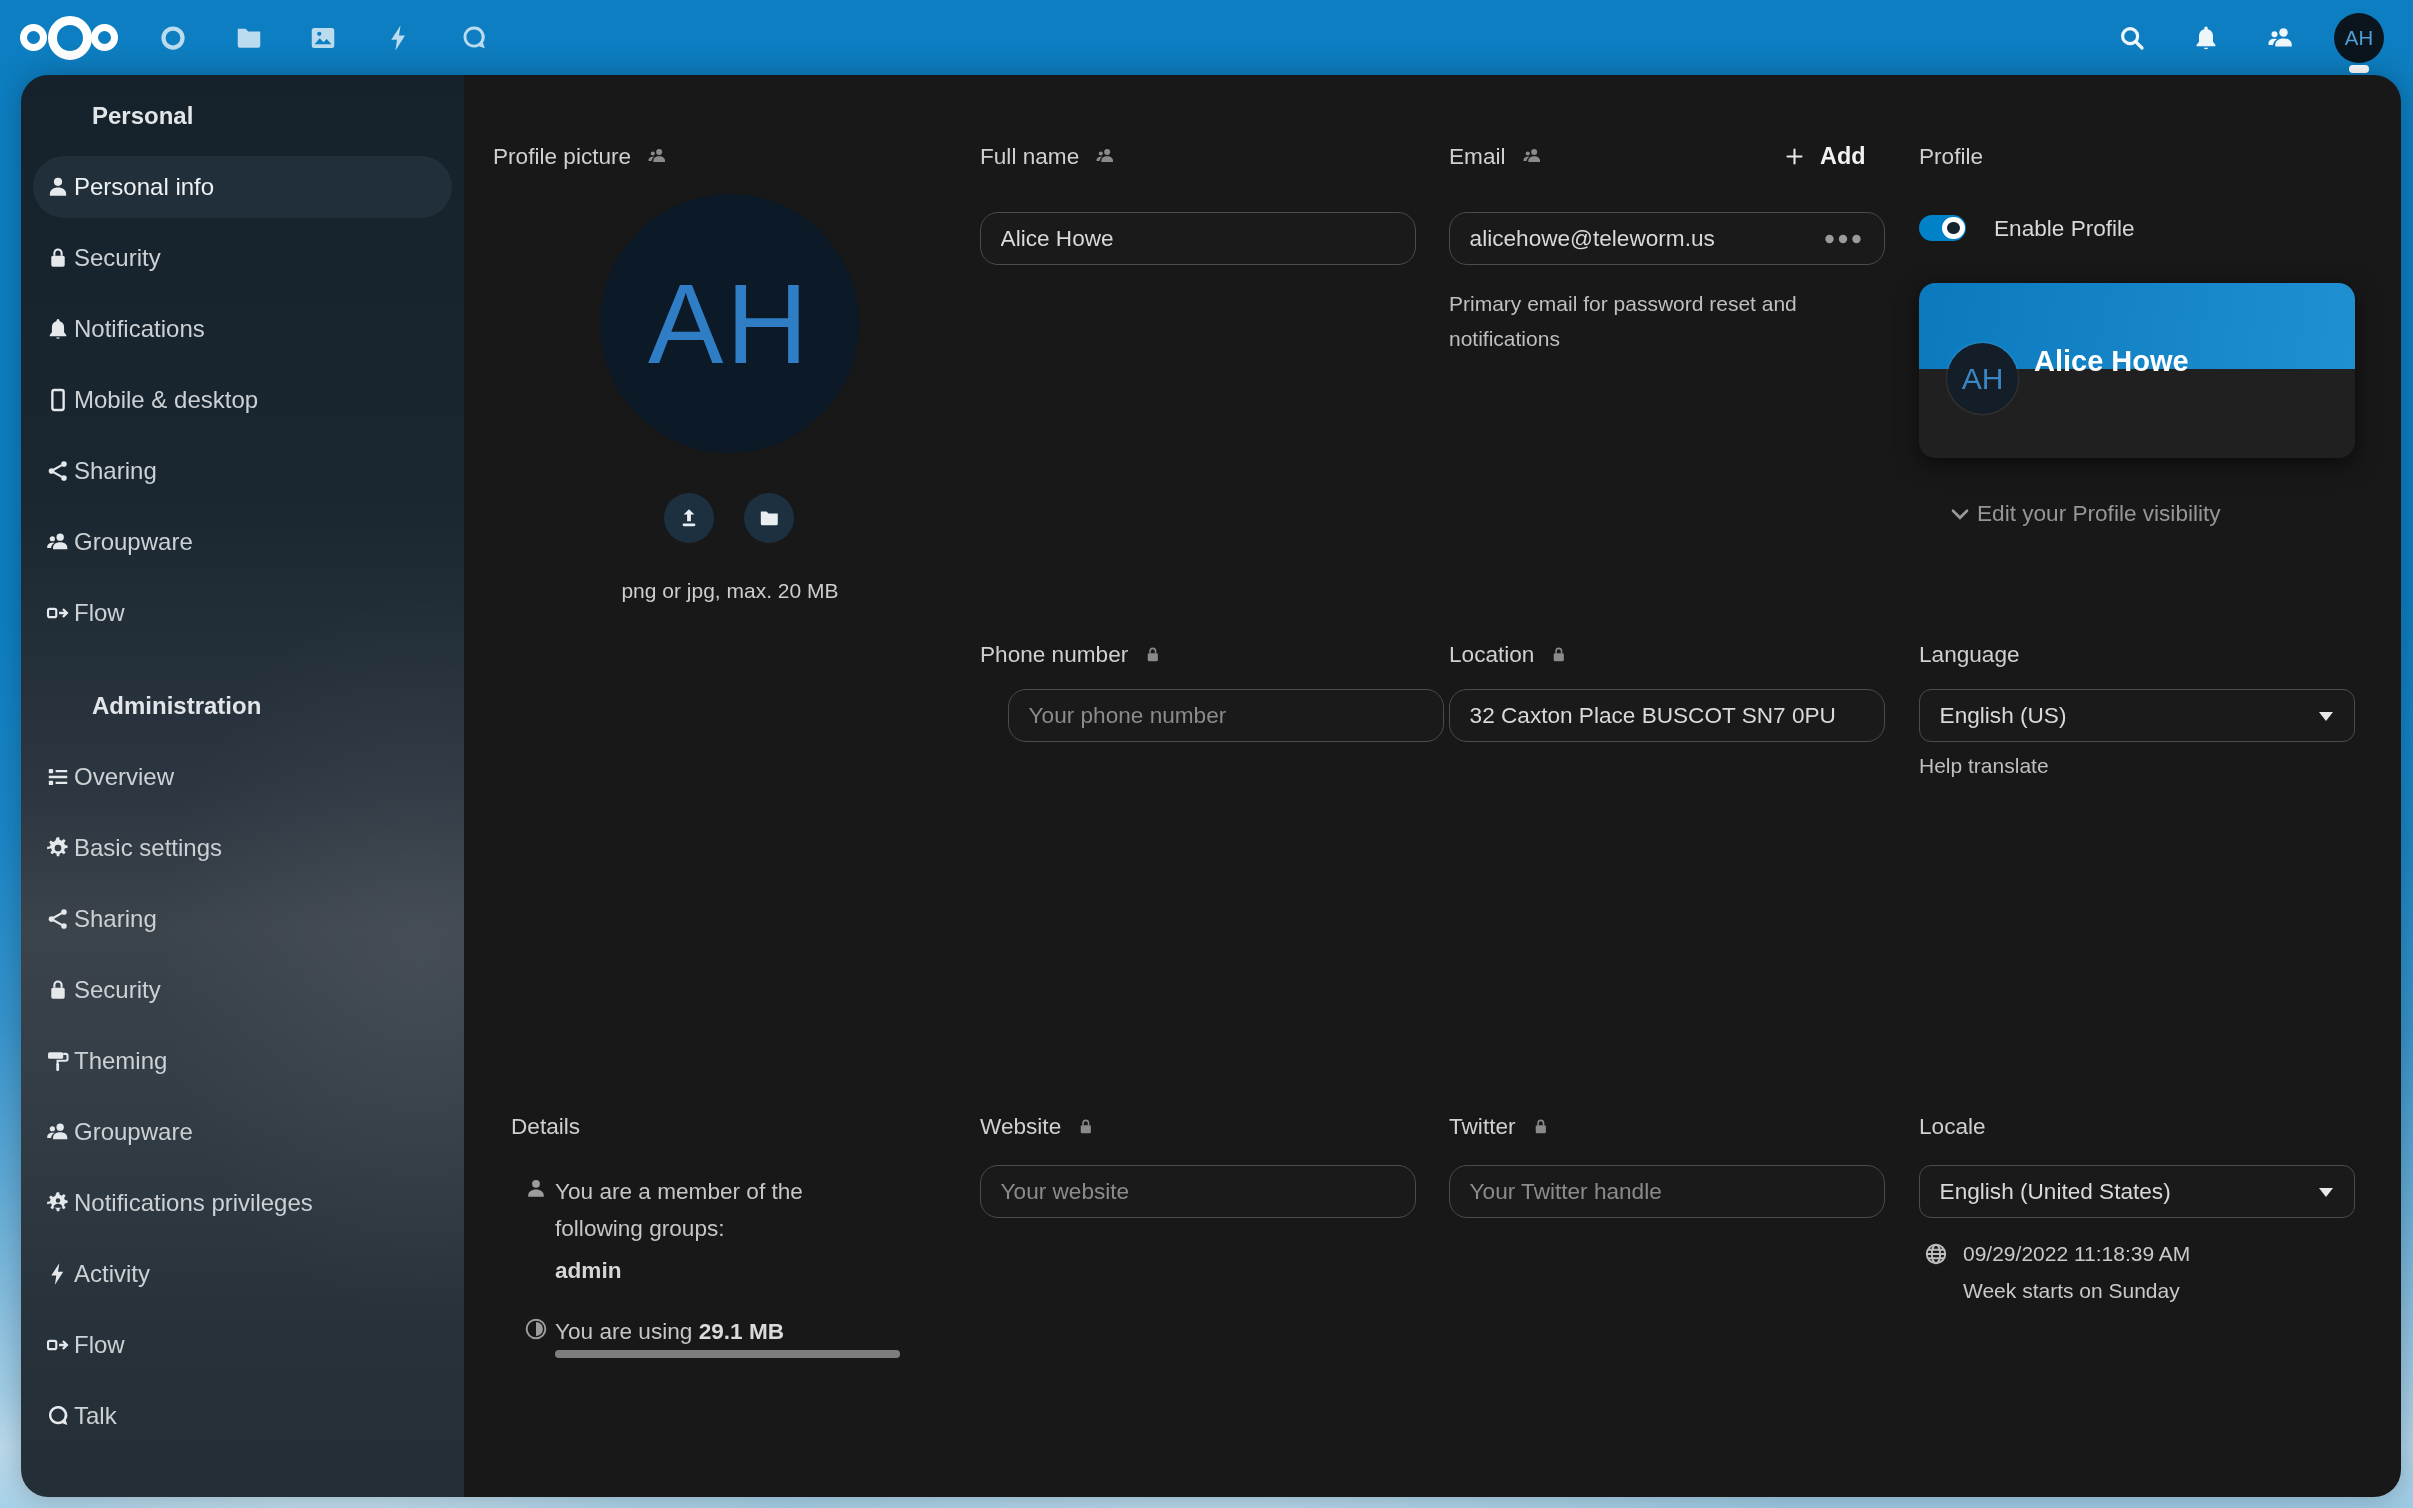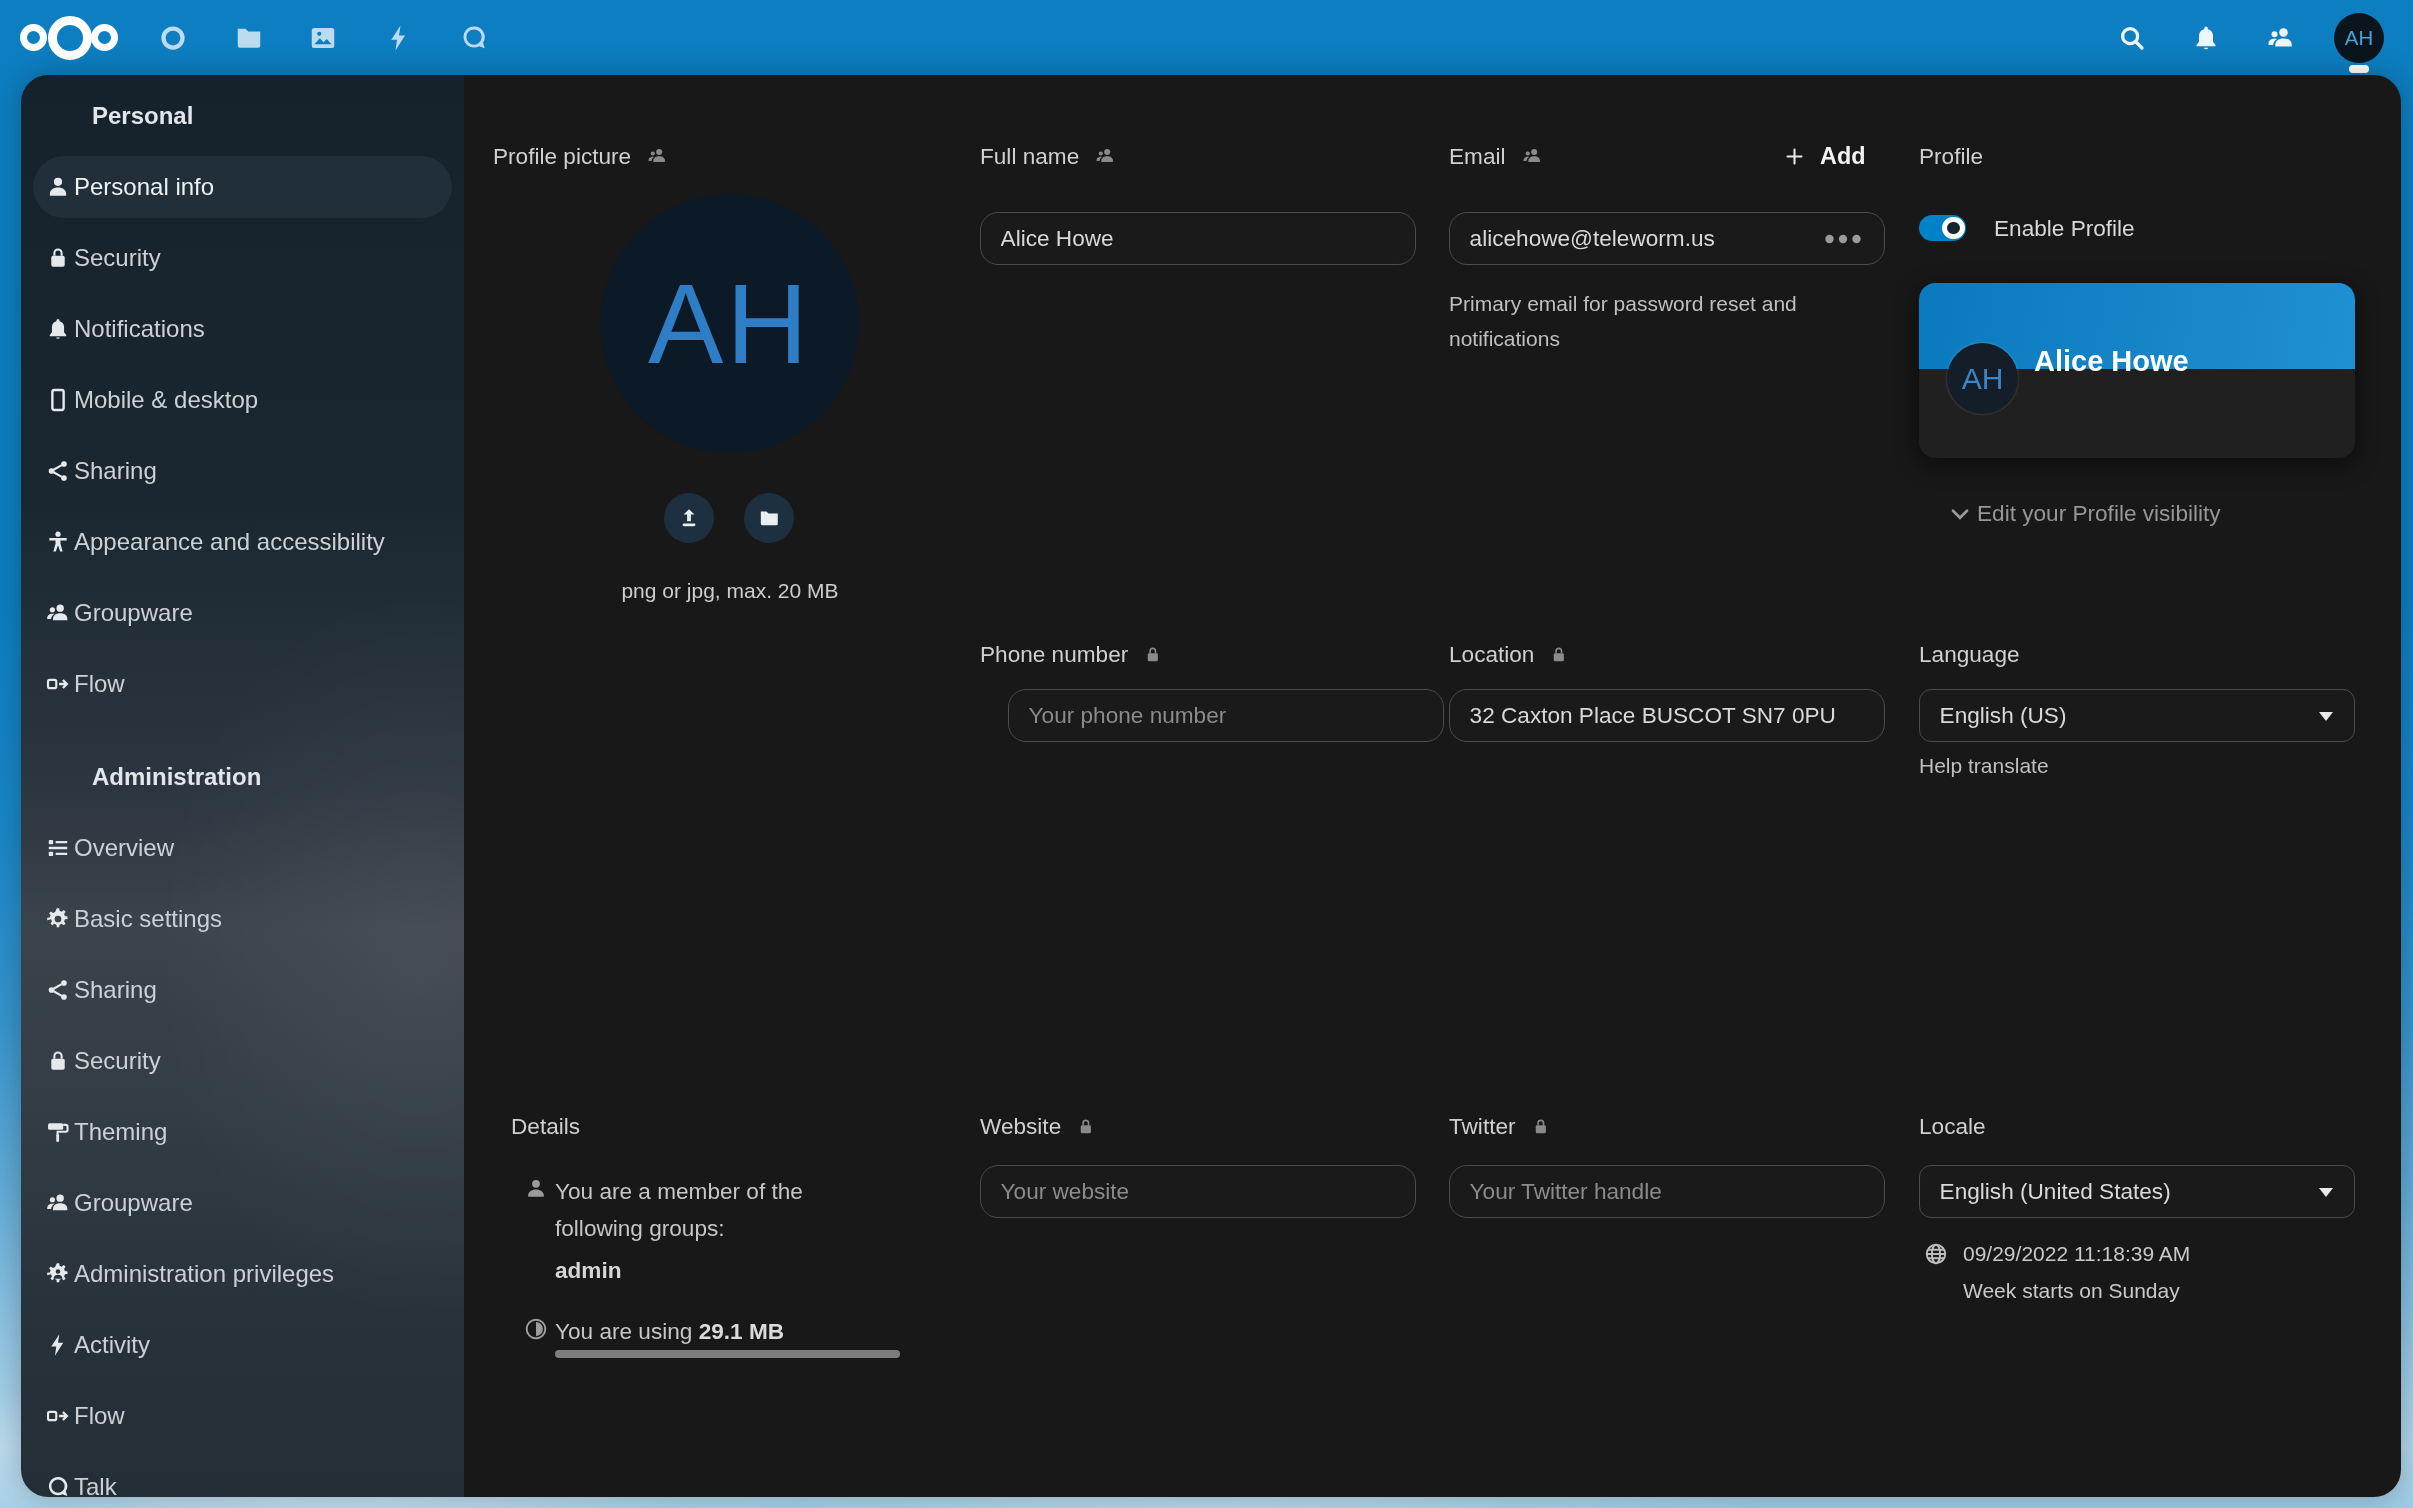--- a/index.html
+++ b/index.html
@@ -187,29 +187,20 @@
             <circle cx="17.5" cy="5.5" r="2.6" fill="currentColor"></circle>
             <circle cx="17.5" cy="18.5" r="2.6" fill="currentColor"></circle>
             <path d="M7.9 10.8l7.6-4.2M7.9 13.2l7.6 4.2" stroke="currentColor" stroke-width="2" fill="none"></path>
           </svg>
         </span>
         <span class="nav-label">Sharing</span>
       </div>
       <div class="nav-item">
         <span class="nav-icon">
           <svg viewBox="0 0 24 24" width="26" height="26">
-            <circle cx="12" cy="4.8" r="2.4" fill="currentColor"></circle>
-            <path fill="currentColor" d="M4 8.4h16v2.2h-5.7v3l2 7.2h-2.3L12 14.9l-2 5.9H7.7l2-7.2v-3H4z"></path>
-          </svg>
-        </span>
-        <span class="nav-label">Appearance and accessibility</span>
-      </div>
-      <div class="nav-item">
-        <span class="nav-icon">
-          <svg viewBox="0 0 24 24" width="26" height="26">
             <circle cx="14" cy="7.5" r="3.4" fill="currentColor"></circle>
             <path fill="currentColor" d="M14 12.3c-3.9 0-6.6 2-6.6 5.2v1.3h13.2v-1.3c0-3.2-2.7-5.2-6.6-5.2z"></path>
             <circle cx="6.8" cy="9" r="2.4" fill="currentColor"></circle>
             <path fill="currentColor" d="M6.8 12.6c-2.9 0-4.8 1.5-4.8 3.9v1h3.6c.3-2.1 1.5-3.8 3.3-4.7-.6-.1-1.3-.2-2.1-.2z"></path>
           </svg>
         </span>
         <span class="nav-label">Groupware</span>
       </div>
       <div class="nav-item">
         <span class="nav-icon">
@@ -279,21 +270,21 @@
           </svg>
         </span>
         <span class="nav-label">Groupware</span>
       </div>
       <div class="nav-item">
         <span class="nav-icon">
           <svg viewBox="0 0 24 24" width="26" height="26">
             <path fill="currentColor" fill-rule="evenodd" d="M10.9 2h2.2l.4 2.4 1.9.8 2-1.4 1.6 1.6-1.4 2 .8 1.9 2.4.4v2.2l-2.4.4-.8 1.9 1.4 2-1.6 1.6-2-1.4-1.9.8-.4 2.4h-2.2l-.4-2.4-1.9-.8-2 1.4-1.6-1.6 1.4-2-.8-1.9L2 13.1v-2.2l2.4-.4.8-1.9-1.4-2 1.6-1.6 2 1.4 1.9-.8zM12 7.6a2.1 2.1 0 1 0 0 4.2 2.1 2.1 0 0 0 0-4.2zm0 5.2c-2.4 0-4 1.2-4 2.9v.7h8v-.7c0-1.7-1.6-2.9-4-2.9z"></path>
           </svg>
         </span>
-        <span class="nav-label">Administration privileges</span>
+        <span class="nav-label">Notifications privileges</span>
       </div>
       <div class="nav-item">
         <span class="nav-icon">
           <svg viewBox="0 0 24 24" width="26" height="26">
             <path fill="currentColor" d="M13.2 2 5.8 13.4h4.6L9.2 22l7.6-12h-4.8z"></path>
           </svg>
         </span>
         <span class="nav-label">Activity</span>
       </div>
       <div class="nav-item">

